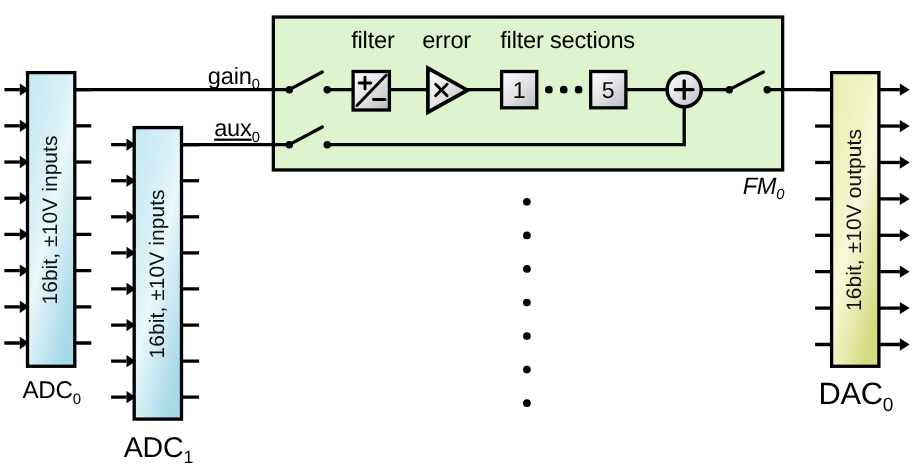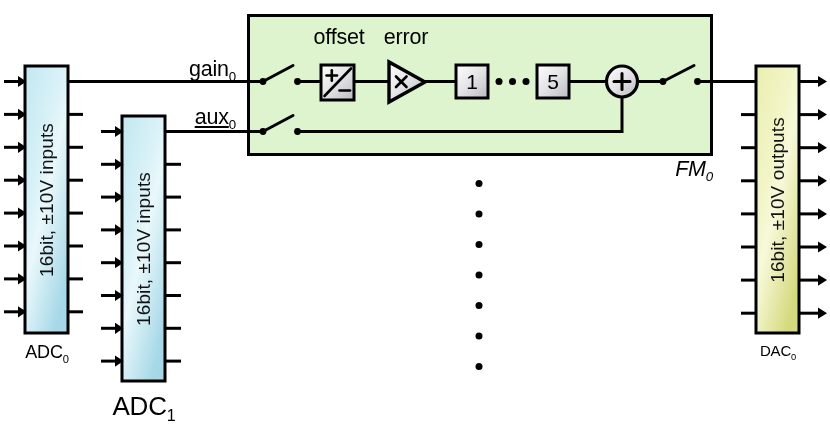--- a/index.html
+++ b/index.html
@@ -198,31 +198,32 @@
         <polygon points="818,241.4 818,252.6 827,247" fill="#000"></polygon>
         <line x1="741" y1="280.1" x2="756" y2="280.1" class="wire"></line>
         <line x1="799" y1="280.1" x2="818" y2="280.1" class="wire"></line>
         <polygon points="818,274.5 818,285.70000000000005 827,280.1" fill="#000"></polygon>
         <line x1="741" y1="313.20000000000005" x2="756" y2="313.20000000000005" class="wire"></line>
         <line x1="799" y1="313.20000000000005" x2="818" y2="313.20000000000005" class="wire"></line>
         <polygon points="818,307.6 818,318.80000000000007 827,313.20000000000005" fill="#000"></polygon>
       </g>
   </svg>
 
-  <div class="lbl center" style="left:339px;top:26px;">offset</div>
+  <div class="lbl center" style="left:339px;top:26px;">filter</div>
   <div class="lbl center" style="left:406px;top:26px;">error</div>
+  <div class="lbl center" style="left:516px;top:26px;">filter sections</div>
 
   <div class="lbl right" style="right:594px;top:58px;"><span>gain</span><sub>0</sub></div>
   <div class="lbl right" style="right:594px;top:106px;text-decoration:underline;"><span>aux</span><sub>0</sub></div>
 
   <div class="lbl right" style="right:117px;top:158px;font-style:italic;"><span>FM</span><sub>0</sub></div>
 
-  <div class="lbl center" style="left:47px;top:343px;font-size:18px;"><span>ADC</span><sub>0</sub></div>
+  <div class="lbl center" style="left:47px;top:343px;font-size:22px;"><span>ADC</span><sub>0</sub></div>
   <div class="lbl center" style="left:144px;top:393px;font-size:26px;"><span>ADC</span><sub>1</sub></div>
-  <div class="lbl center" style="left:778px;top:343px;font-size:15px;"><span>DAC</span><sub>0</sub></div>
+  <div class="lbl center" style="left:778px;top:343px;font-size:28px;"><span>DAC</span><sub>0</sub></div>
 
   <div class="vwrap" style="left:25px;top:66px;width:43px;height:267px;">
     <span>16bit, ±10V inputs</span>
   </div>
   <div class="vwrap" style="left:122px;top:116px;width:43px;height:265px;">
     <span>16bit, ±10V inputs</span>
   </div>
   <div class="vwrap" style="left:756px;top:66px;width:43px;height:267px;">
     <span>16bit, ±10V outputs</span>
   </div>

